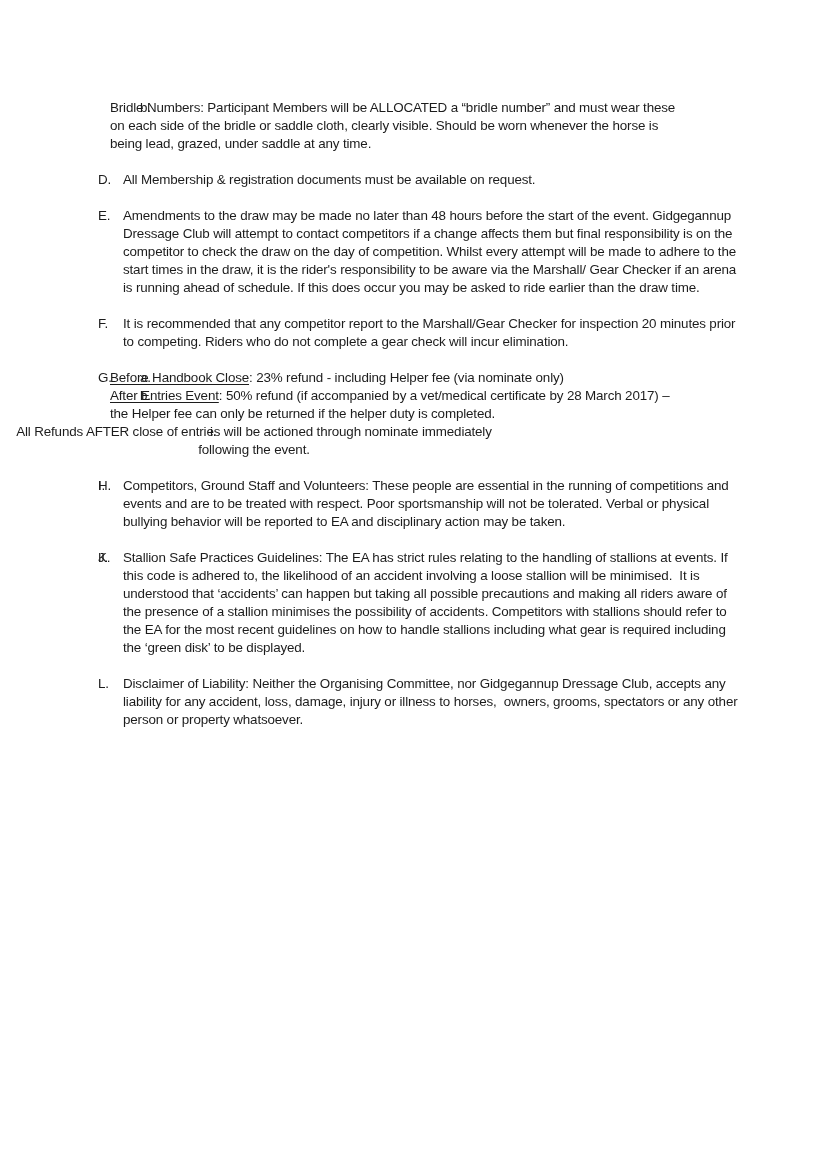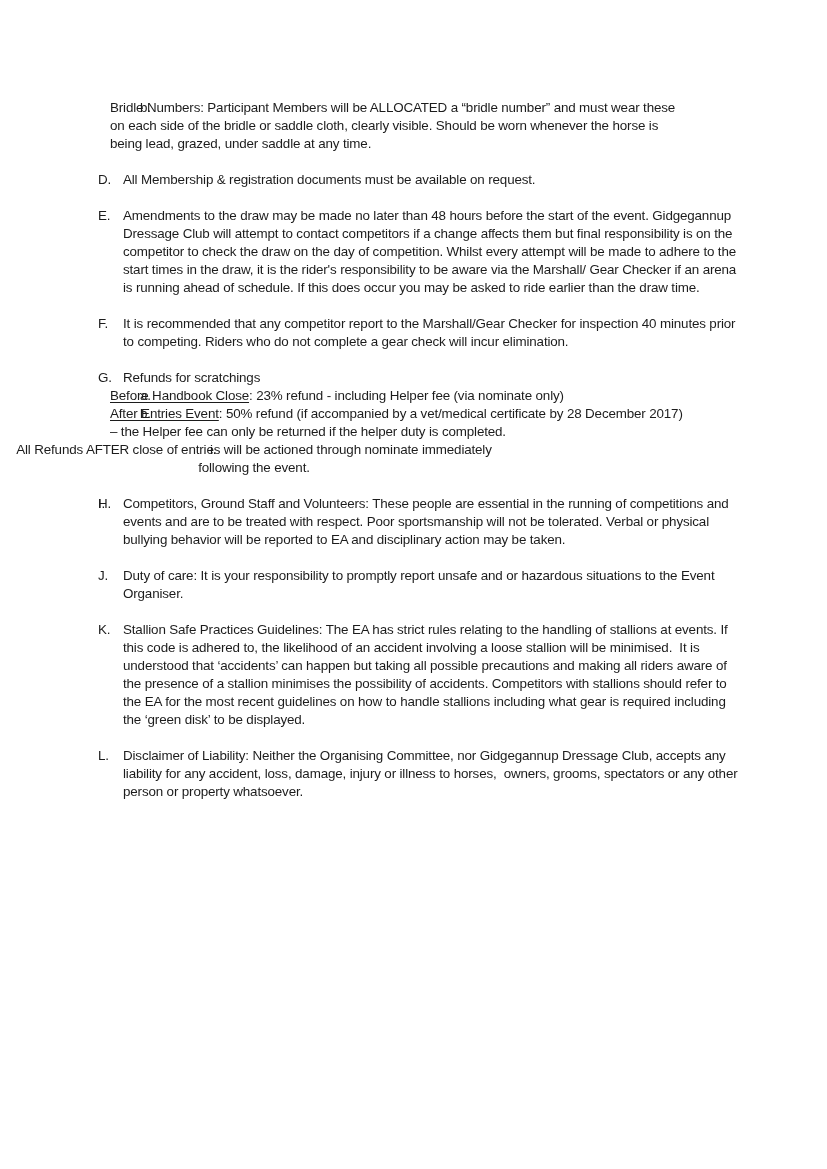--- a/index.html
+++ b/index.html
@@ -62,48 +62,46 @@
       <div class="item level-1 gap">
         <span class="marker">D.</span>
         <span class="text"><span class="run">All Membership &amp; registration documents must be available on request.</span></span>
       </div>
       <div class="item level-1 gap">
         <span class="marker">E.</span>
         <span class="text"><span class="run">Amendments to the draw may be made no later than 48 hours before the start of the event. Gidgegannup Dressage Club will attempt to contact competitors if a change affects them but final responsibility is on the competitor to check the draw on the day of competition. Whilst every attempt will be made to adhere to the start times in the draw, it is the rider's responsibility to be aware via the Marshall/ Gear Checker if an arena is running ahead of schedule. If this does occur you may be asked to ride earlier than the draw time.</span></span>
       </div>
       <div class="item level-1 gap">
         <span class="marker">F.</span>
-        <span class="text"><span class="run">It is recommended that any competitor report to the Marshall/Gear Checker for inspection 40 minutes prior to competing. Riders who do not complete a gear check will incur elimination.</span></span>
+        <span class="text"><span class="run">It is recommended that any competitor report to the Marshall/Gear Checker for inspection 20 minutes prior to competing. Riders who do not complete a gear check will incur elimination.</span></span>
       </div>
       <div class="item level-1 gap">
         <span class="marker">G.</span>
-        <span class="text"><span class="run">Refunds for scratchings</span></span>
       </div>
       <div class="item level-2">
         <span class="marker">a.</span>
         <span class="text"><span class="run underline">Before Handbook Close</span><span class="run">: 23% refund - including Helper fee (via nominate only)</span></span>
       </div>
       <div class="item level-2">
         <span class="marker">b.</span>
-        <span class="text"><span class="run underline">After Entries Event</span><span class="run">: 50% refund (if accompanied by a vet/medical certificate by 28 December 2017) – the Helper fee can only be returned if the helper duty is completed.</span></span>
+        <span class="text"><span class="run underline">After Entries Event</span><span class="run">: 50% refund (if accompanied by a vet/medical certificate by 28 March 2017) – the Helper fee can only be returned if the helper duty is completed.</span></span>
       </div>
       <div class="item level-3">
         <span class="marker">i.</span>
         <span class="text"><span class="run">All Refunds AFTER close of entries will be actioned through nominate immediately following the event.</span></span>
       </div>
       <div class="item level-1 gap">
         <span class="marker">H.</span>
       </div>
       <div class="item level-1 gap">
         <span class="marker">I.</span>
         <span class="text"><span class="run">Competitors, Ground Staff and Volunteers: These people are essential in the running of competitions and events and are to be treated with respect. Poor sportsmanship will not be tolerated. Verbal or physical bullying behavior will be reported to EA and disciplinary action may be taken.</span></span>
       </div>
       <div class="item level-1 gap">
         <span class="marker">J.</span>
-        <span class="text"><span class="run">Duty of care: It is your responsibility to promptly report unsafe and or hazardous situations to the Event Organiser.</span></span>
       </div>
       <div class="item level-1 gap">
         <span class="marker">K.</span>
         <span class="text"><span class="run">Stallion Safe Practices Guidelines: The EA has strict rules relating to the handling of stallions at events. If this code is adhered to, the likelihood of an accident involving a loose stallion will be minimised.  It is understood that ‘accidents’ can happen but taking all possible precautions and making all riders aware of the presence of a stallion minimises the possibility of accidents. Competitors with stallions should refer to the EA for the most recent guidelines on how to handle stallions including what gear is required including the ‘green disk’ to be displayed.</span></span>
       </div>
       <div class="item level-1 gap">
         <span class="marker">L.</span>
         <span class="text"><span class="run">Disclaimer of Liability: Neither the Organising Committee, nor Gidgegannup Dressage Club, accepts any liability for any accident, loss, damage, injury or illness to horses,  owners, grooms, spectators or any other person or property whatsoever.</span></span>
       </div>
     </div>

